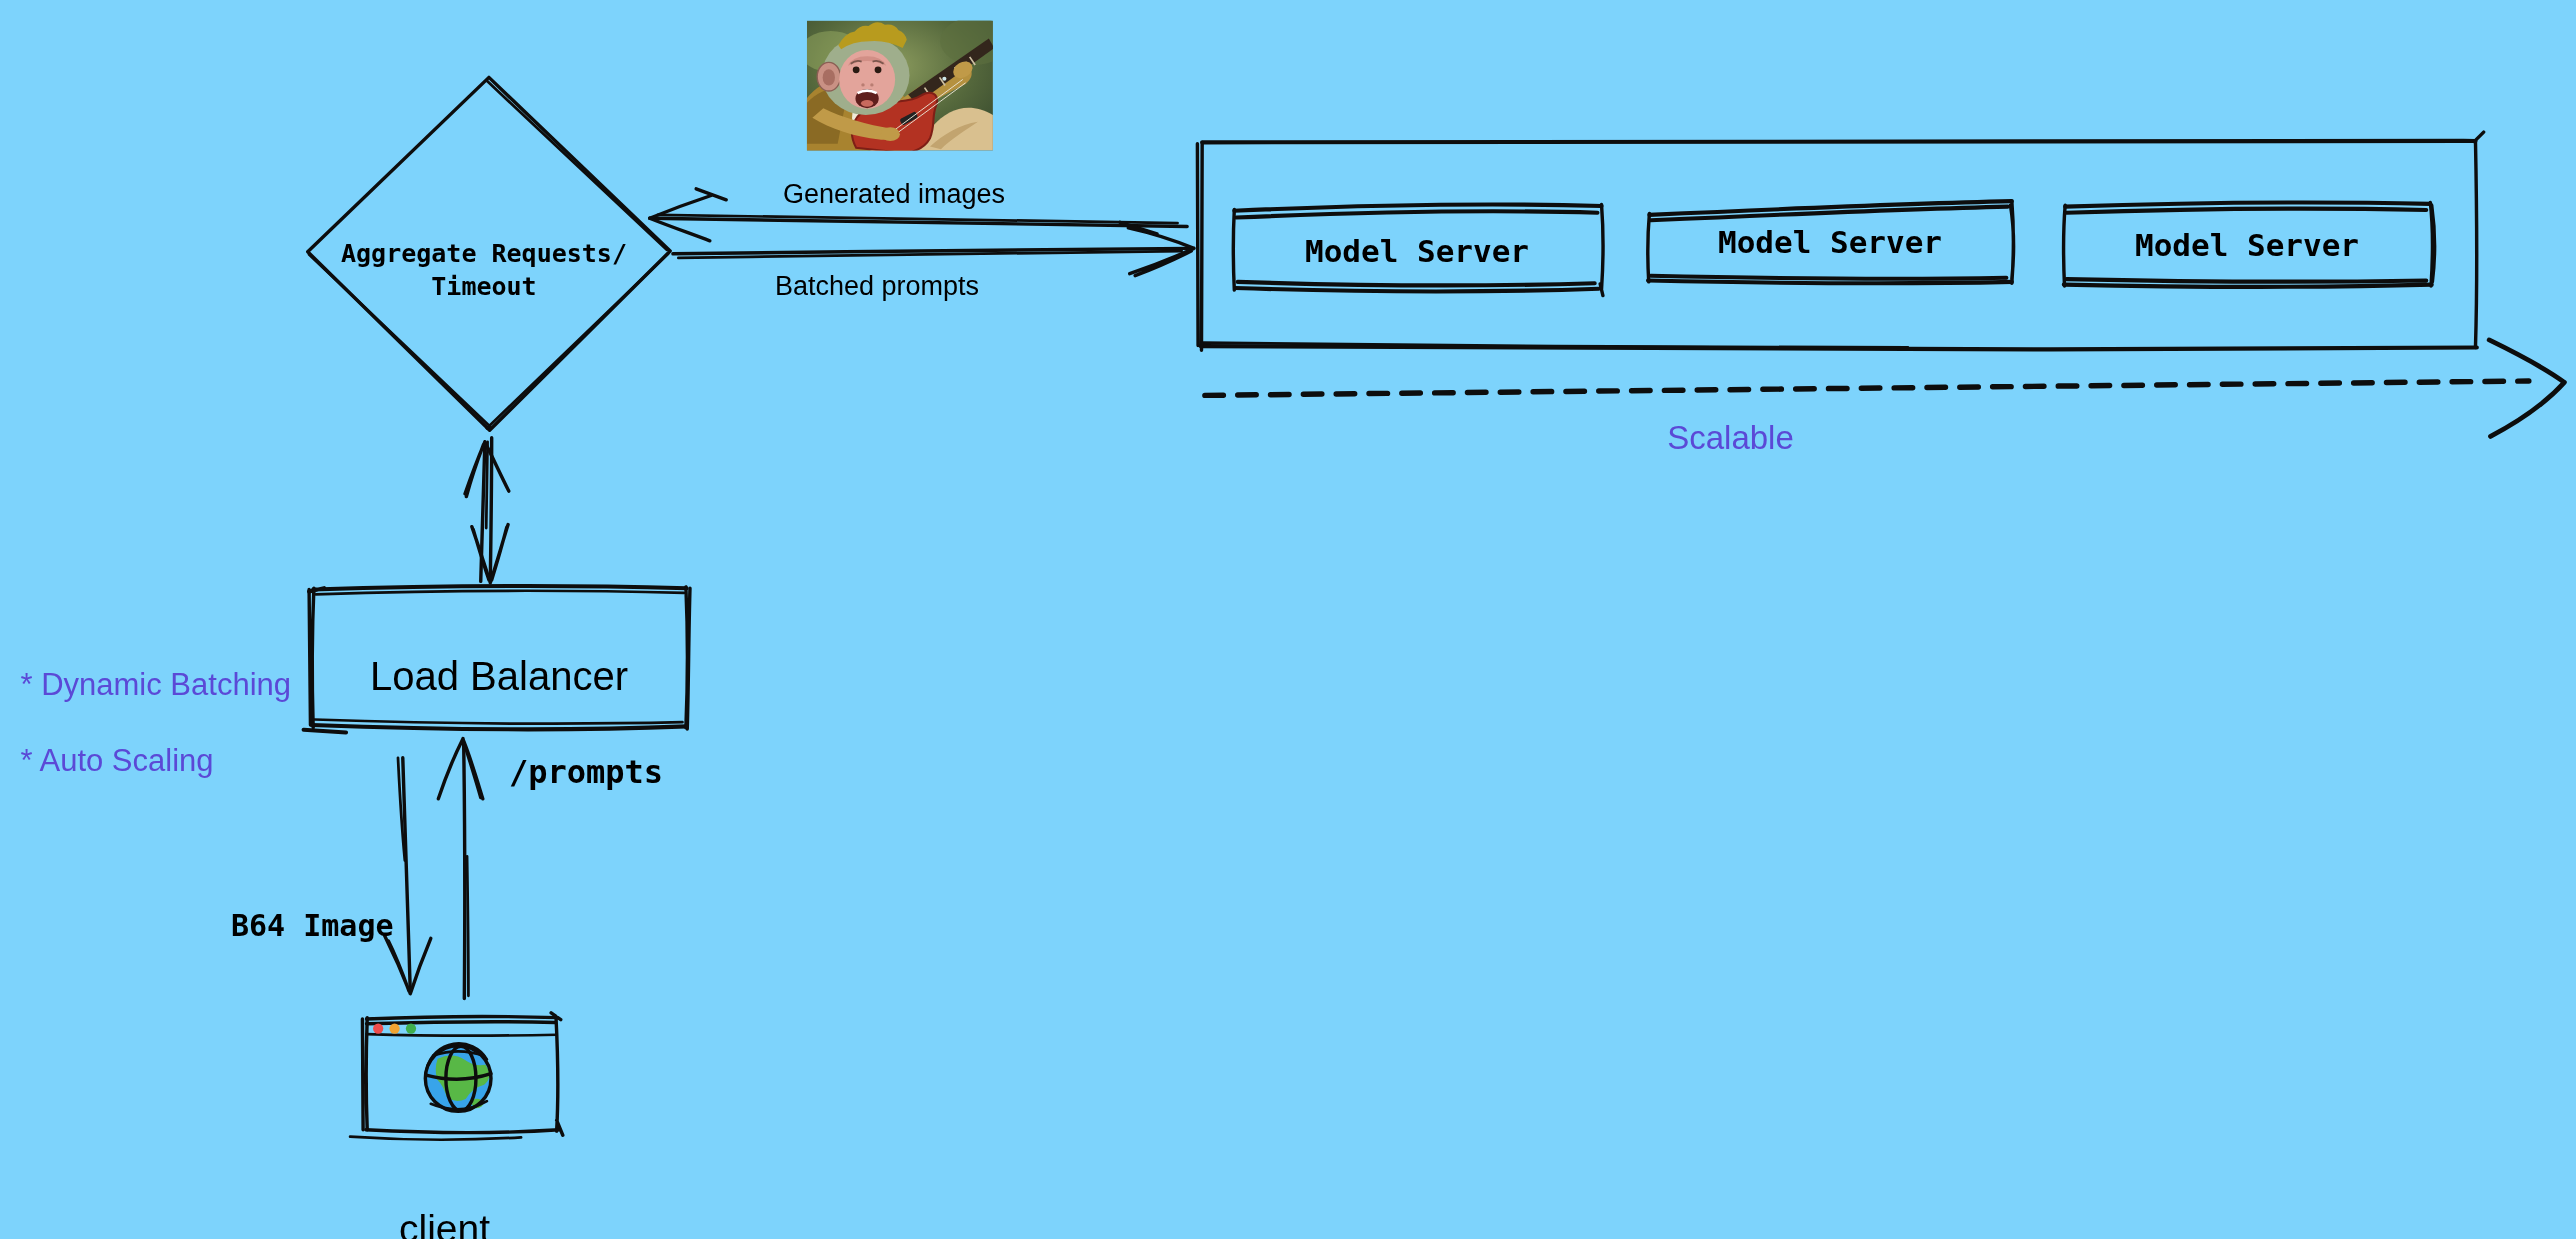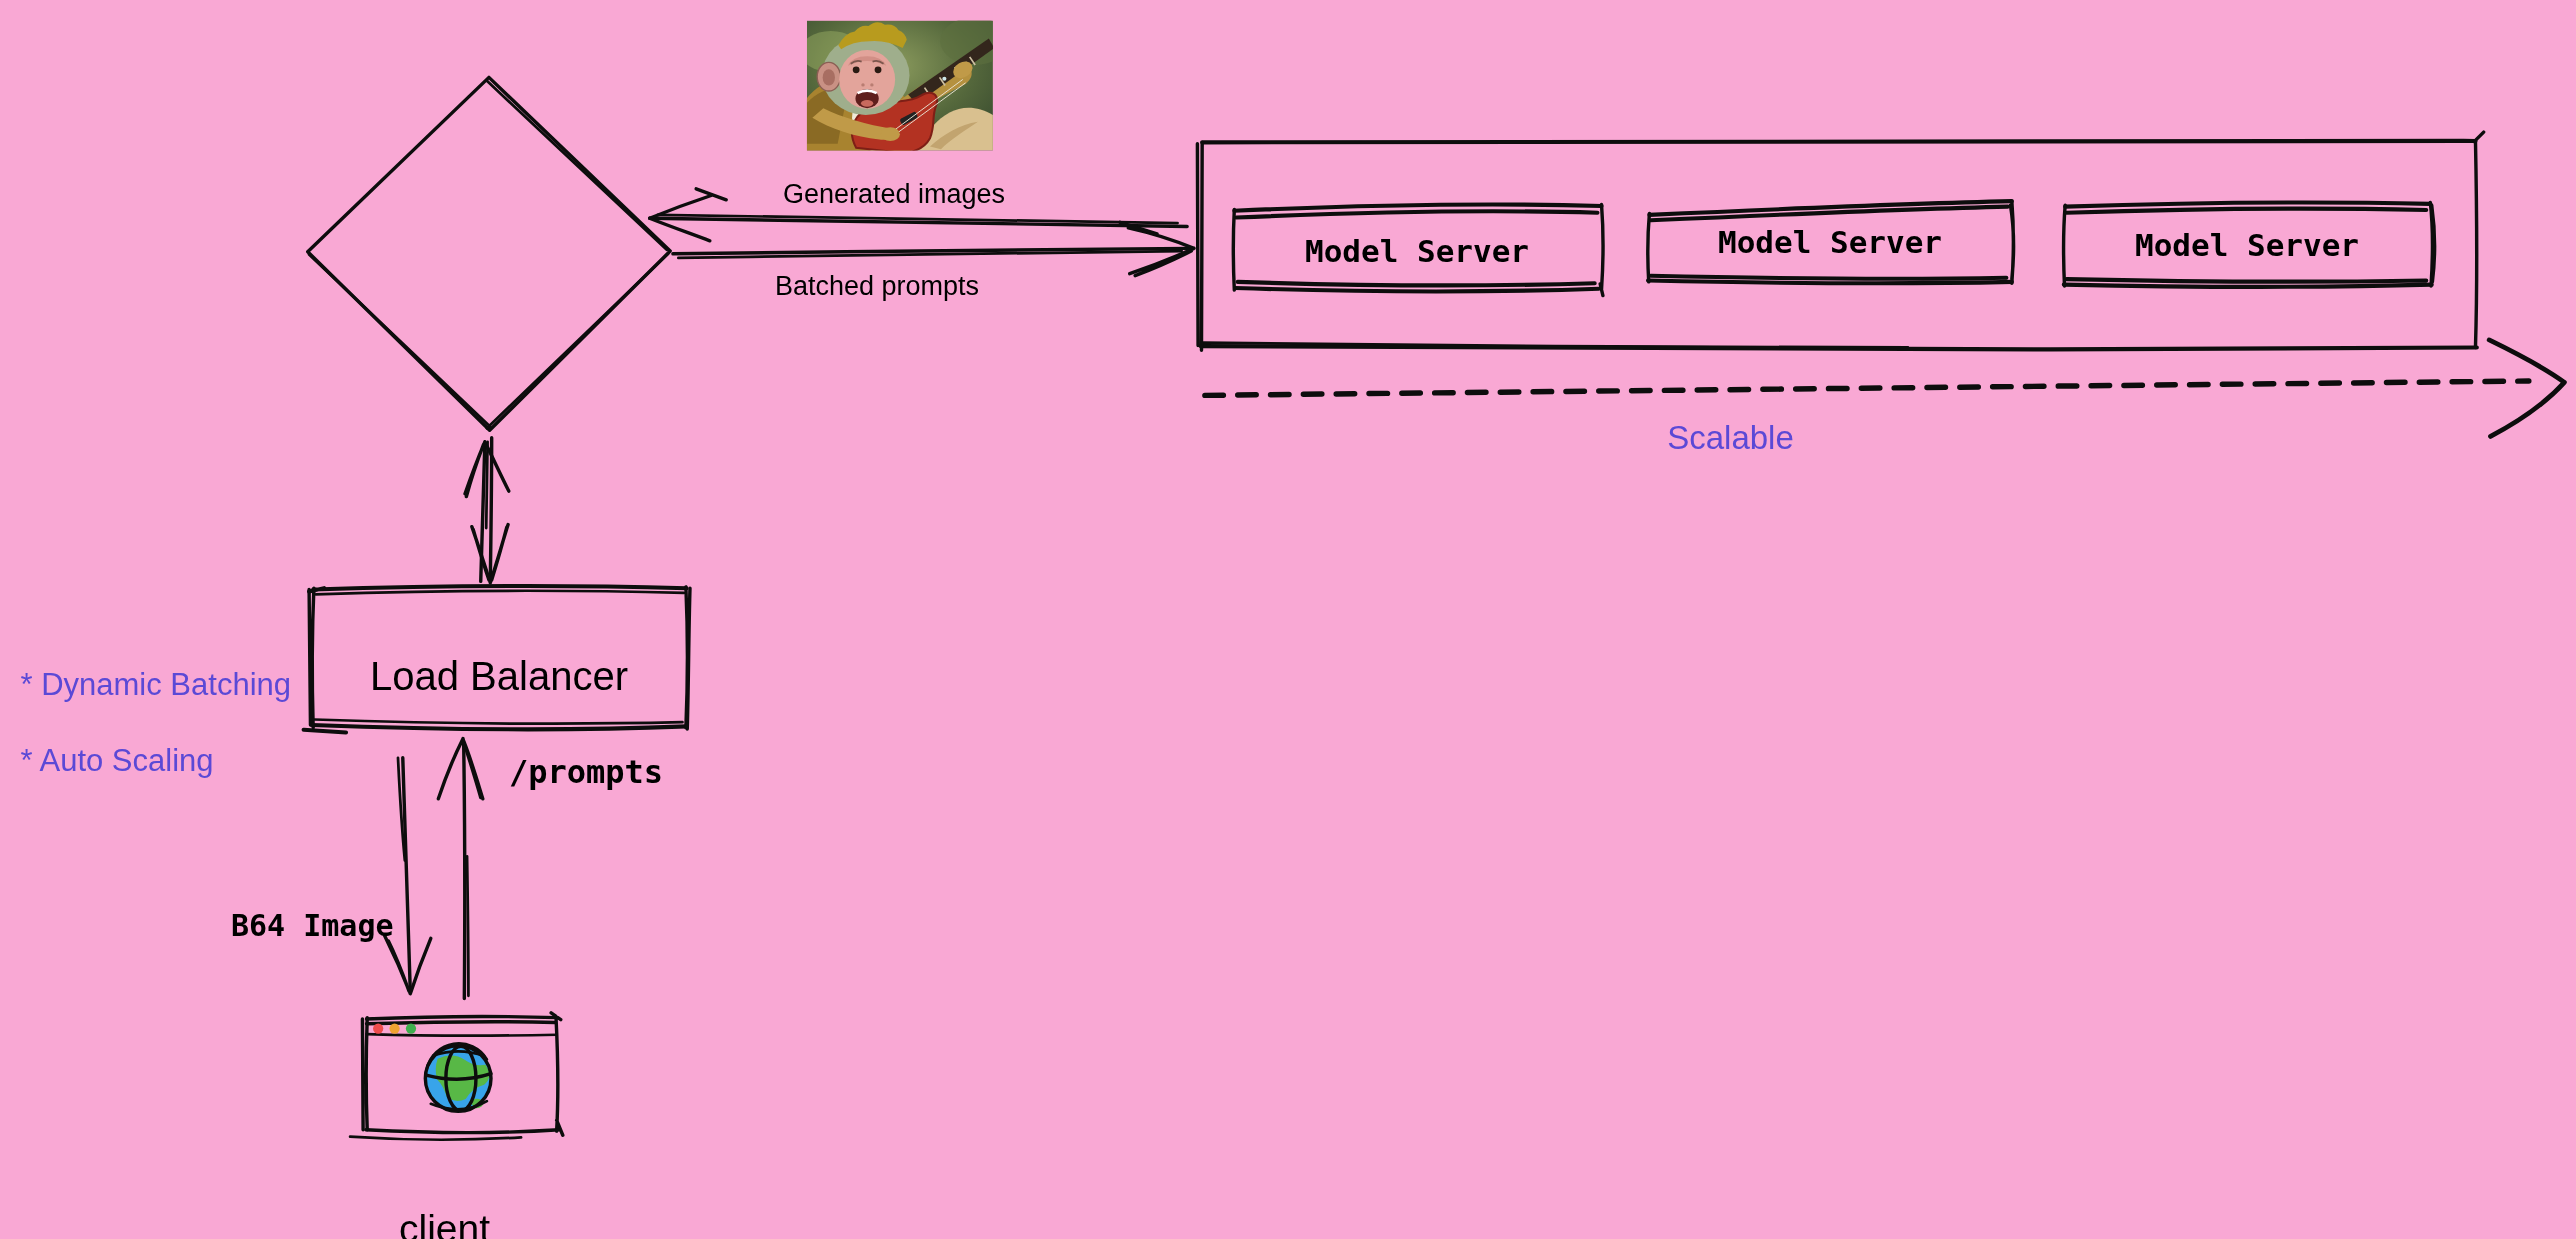--- a/index.html
+++ b/index.html
@@ -2,21 +2,21 @@
 <html style="--ink: #0d0d0d; --accent-purple: #5b49d6; --dot-red: #ee4d4d; --dot-orange: #f0a331; --dot-green: #3fae4e; --globe-blue: #38a4ea; --globe-green: #58b846; --guitar-red: #b33222;font-size:11px"><head>
 <meta charset="utf-8">
 <style>
   html,body{margin:0;padding:0;background:#ffffff;}
   :root{
     --ink:#0d0d0d; --accent-purple:#5b49d6;
     --dot-red:#ee4d4d; --dot-orange:#f0a331; --dot-green:#3fae4e;
     --globe-blue:#38a4ea; --globe-green:#58b846;
     --guitar-red:#b33222;
   }
-  .canvas{position:relative;width:2576px;height:1240px;background:#f9a8d4;overflow:hidden;
+  .canvas{position:relative;width:2576px;height:1240px;background:#7dd3fc;overflow:hidden;
           font-family:"Liberation Sans", sans-serif;color:#000;}
   svg.wire{position:absolute;left:0;top:0;}
   .ink{stroke:var(--ink);fill:none;stroke-linecap:round;stroke-linejoin:round;}
   .w5{stroke-width:5;} .w4{stroke-width:4;} .w6{stroke-width:6;} .w7{stroke-width:7;}
   .dash{stroke-width:8;stroke-dasharray:27 21;}
   .lbl{position:absolute;white-space:pre-line;}
   .sans{font-family:"Liberation Sans", sans-serif;}
   .mono{font-family:"DejaVu Sans Mono","Liberation Mono",monospace;}
   .center{text-align:center;}
   .purple{color:var(--accent-purple);}
@@ -184,20 +184,22 @@
         <path class="ink w4" d="M624,1563 A48,48 0 0 1 712,1549"></path>
         <ellipse class="ink w5" cx="674" cy="1577" rx="22" ry="47"></ellipse>
         <path class="ink w5" d="M623,1572 Q672,1585 718,1570"></path>
         <path class="ink w4" d="M630,1614 Q674,1632 712,1610 M634,1543 Q672,1531 708,1544"></path>
       </g>
     </g>
   </svg>
 
   <div class="lbl sans center gen-lbl">Generated images</div>
   <div class="lbl sans center bat-lbl">Batched prompts</div>
+  <div class="lbl mono center agg-lbl">Aggregate Requests/
+Timeout</div>
 
   <div class="lbl mono center ms-lbl ms1">Model Server</div>
   <div class="lbl mono center ms-lbl ms2">Model Server</div>
   <div class="lbl mono center ms-lbl ms3">Model Server</div>
 
   <div class="lbl sans center purple scal-lbl">Scalable</div>
 
   <div class="lbl sans purple feat">
     <div>* Dynamic Batching</div>
     <div>* Auto Scaling</div>

